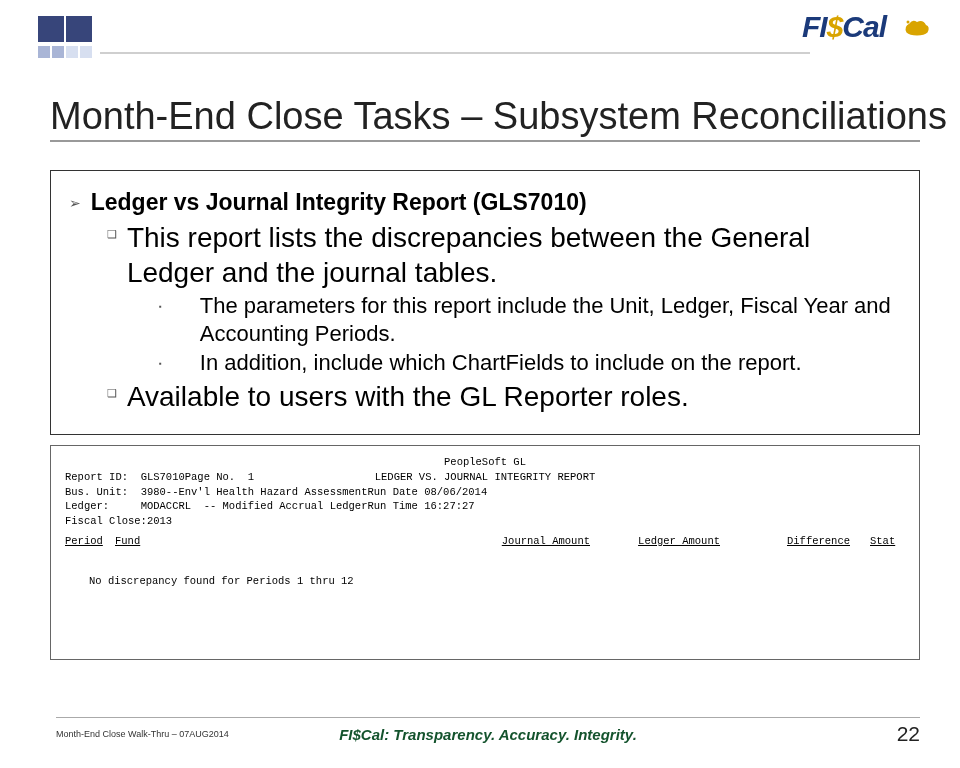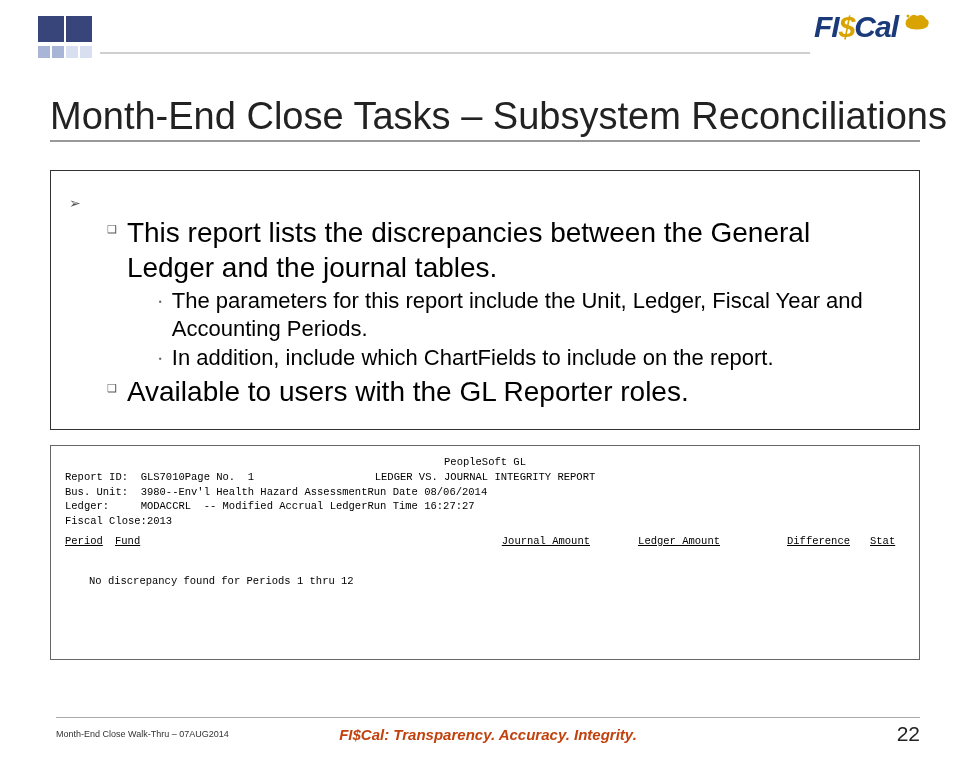--- a/index.html
+++ b/index.html
@@ -40,22 +40,22 @@
     left: 100px;
     right: 150px;
     height: 2px;
     background: #cfcfcf;
   }
   .logo {
     position: absolute;
     top: 10px;
     right: 28px;
     display: flex;
-    align-items: flex-start;
-    gap: 4px;
+    align-items: center;
+    gap: 16px;
   }
   .logo-text {
     font-size: 30px;
     font-weight: bold;
     font-style: italic;
     color: #1b3a7a;
     letter-spacing: -1px;
   }
   .logo-text .gold { color: #d9a400; }
   .bear {
@@ -87,21 +87,21 @@
     padding: 14px 18px 18px 18px;
   }
   .b1 { display:flex; align-items:flex-start; margin: 4px 0; }
   .b1 .mk { font-size: 14px; color: #555; margin-right: 10px; margin-top: 6px;}
   .b1 .tx { font-size: 23px; font-weight: bold; }
   .b2 { display:flex; align-items:flex-start; margin: 2px 0 2px 38px; }
   .b2 .mk { font-size: 11px; color: #555; margin-right: 10px; margin-top: 8px; }
   .b2 .tx { font-size: 28px; line-height: 1.25;}
   .b3 { display:flex; align-items:flex-start; margin: 2px 0 2px 90px; }
   .b3 .mk { font-size: 8px; color: #555; margin-right: 10px; margin-top: 10px;}
-  .b3 .tx { font-size: 22px; line-height: 1.25;}
+  .b3 .tx { font-size: 22px; line-height: 1.25; margin-left: 28px;}
   .report-box {
     position: absolute;
     top: 445px;
     left: 50px;
     right: 40px;
     height: 215px;
     border: 1px solid #666;
     padding: 10px 14px;
     font-family: "Courier New", monospace;
     font-size: 10.5px;
@@ -129,21 +129,21 @@
     font-size: 9px;
     color: #333;
   }
   .footer-center {
     position:absolute;
     left:50%;
     transform:translateX(-50%);
     font-size: 15px;
     font-style: italic;
     font-weight: bold;
-    color: #c2410c;
+    color: #14532d;
   }
   .footer-right {
     font-size: 21px;
     color: #222;
   }
 </style>
 </head>
 <body>
 
 <div class="slide">
@@ -171,20 +171,21 @@
         </svg>
     </span>
   </div>
 
   <h1 class="title">Month-End Close Tasks – Subsystem Reconciliations</h1>
   <div class="title-underline"></div>
 
   <div class="content-box">
     <div class="b1">
       <span class="mk">➢</span>
+      <span class="tx">Ledger vs Journal Integrity Report  (GLS7010)</span>
     </div>
     <div class="b2">
       <span class="mk">❑</span>
       <span class="tx">This report lists the discrepancies between the General Ledger and the journal tables.</span>
     </div>
     <div class="b3">
       <span class="mk">▪</span>
       <span class="tx">The parameters for this report include the Unit, Ledger, Fiscal Year and Accounting Periods.</span>
     </div>
     <div class="b3">

